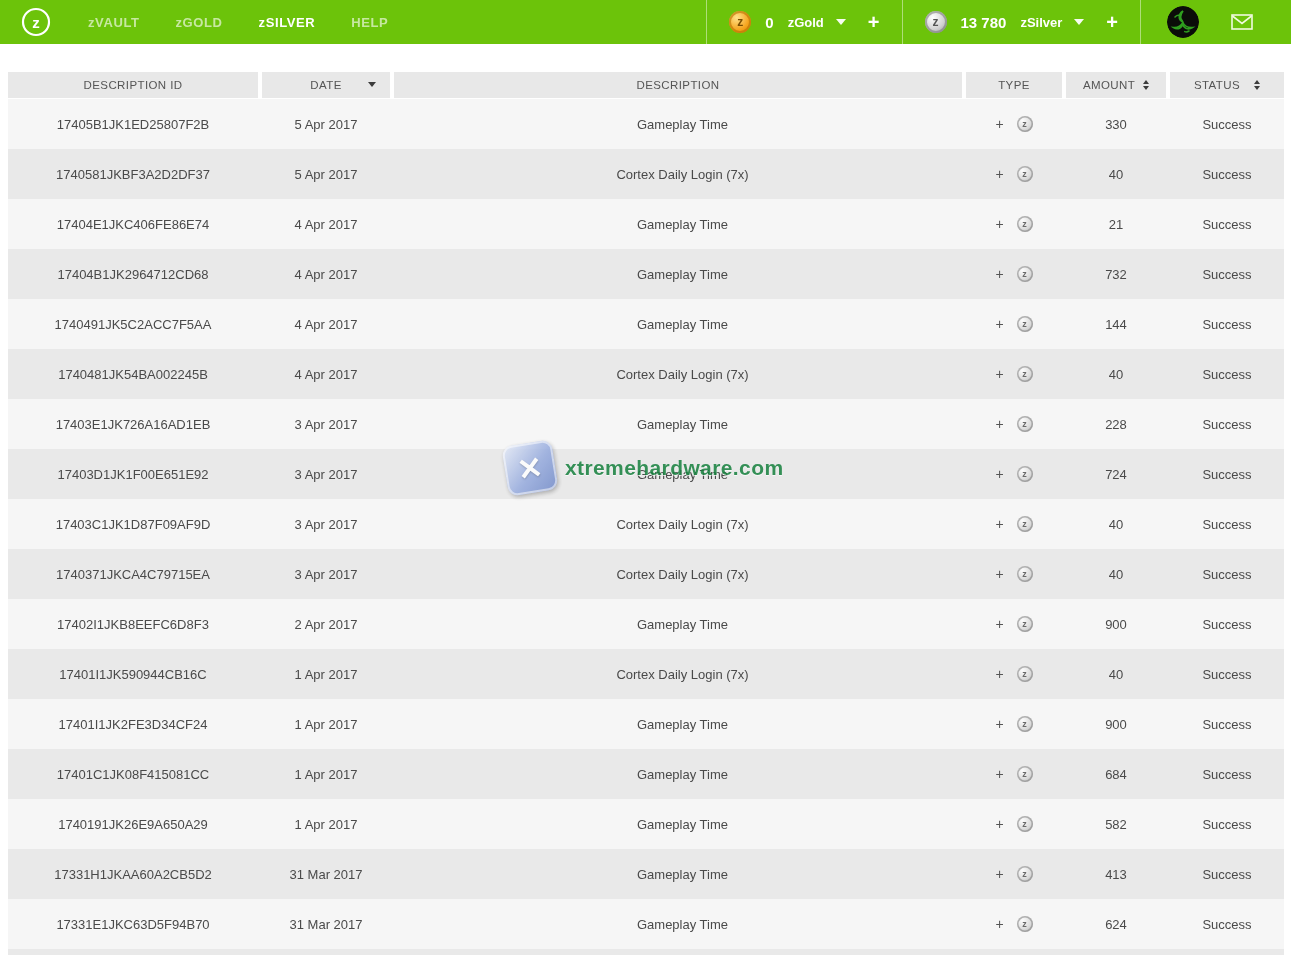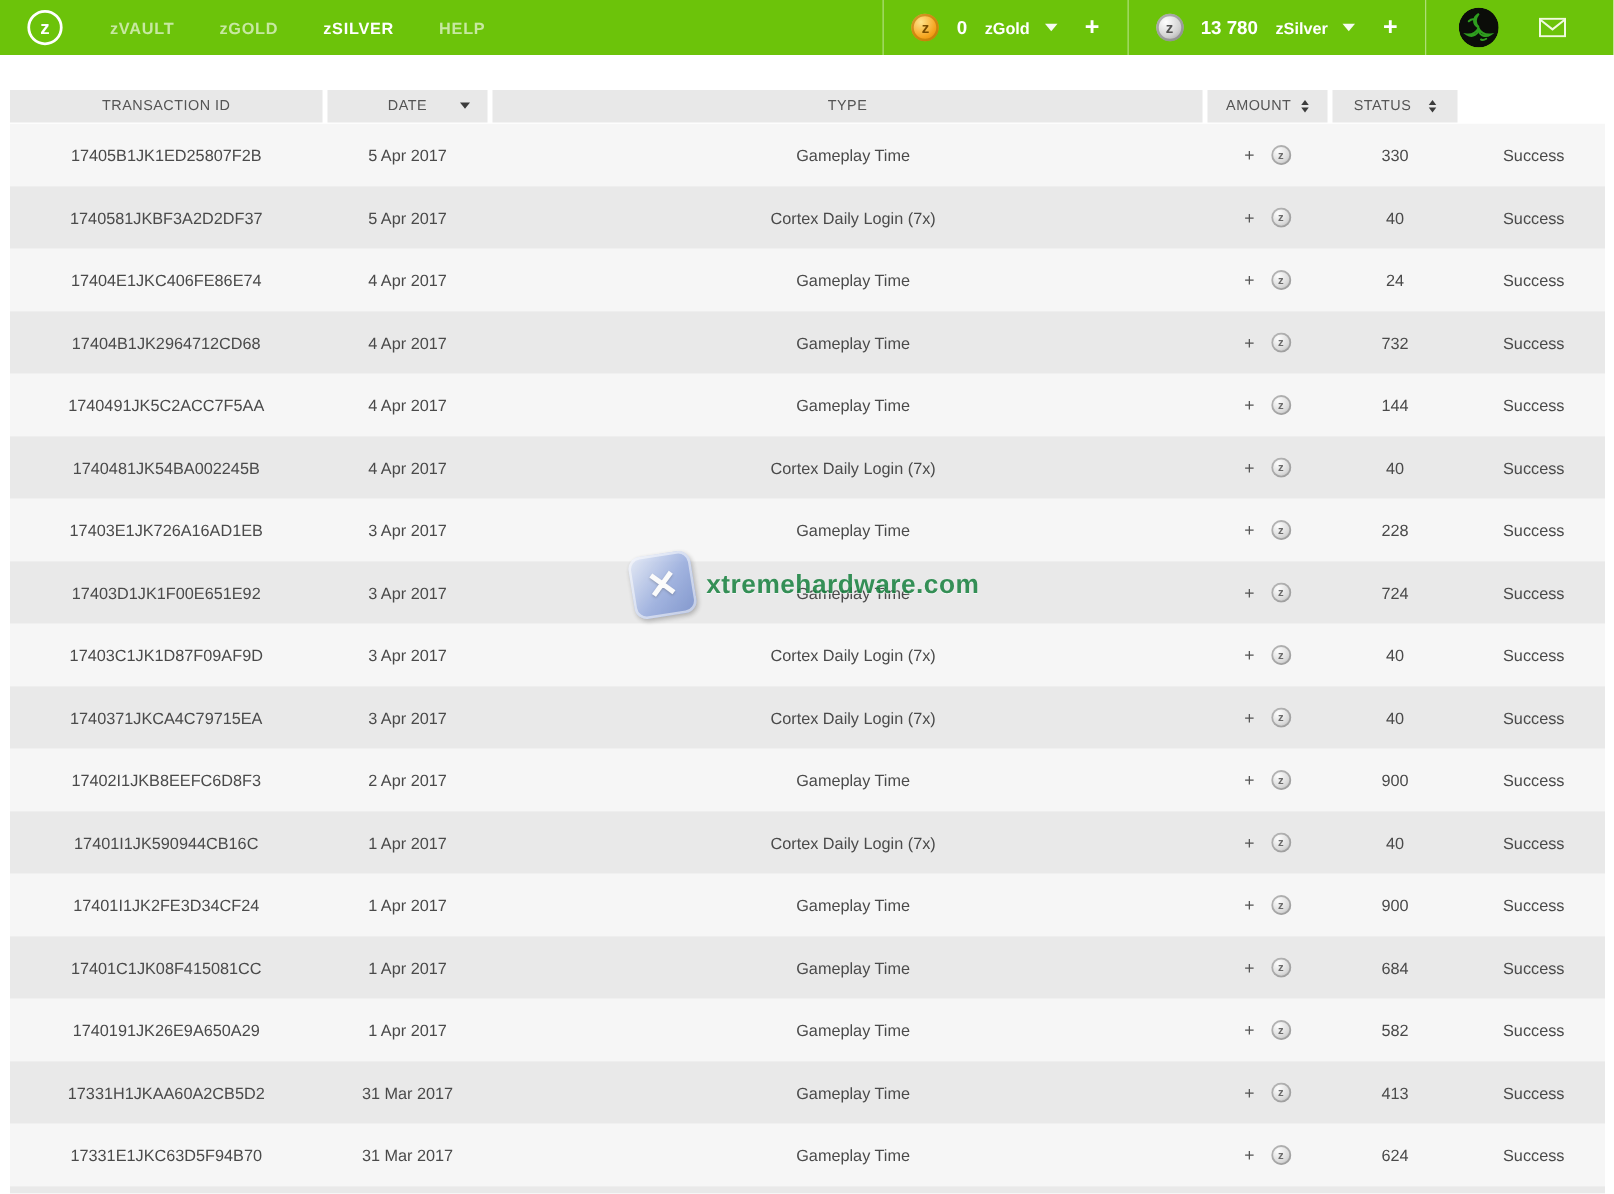--- a/index.html
+++ b/index.html
@@ -131,25 +131,28 @@
         <svg width="22" height="16" viewBox="0 0 22 16">
           <rect x="1" y="1" width="20" height="14" fill="none" stroke="#f1fadf" stroke-width="1.6"></rect>
           <path d="M1.5 2 L11 9.5 L20.5 2" fill="none" stroke="#f1fadf" stroke-width="1.6"></path>
         </svg>
       </div>
     </div>
   </div>
 
   <div class="thead">
     <div class="th">
-      <span>TRANSACTION ID</span>
+      <span>DESCRIPTION ID</span>
     </div>
     <div class="th">
       <span>DATE</span>
       <span class="tri-down-sm date-arrow"></span>
+    </div>
+    <div class="th">
+      <span>DESCRIPTION</span>
     </div>
     <div class="th">
       <span>TYPE</span>
     </div>
     <div class="th">
       <span>AMOUNT</span>
       <span class="sort-updown">
           <span class="u"></span>
           <span class="d"></span>
         </span>
@@ -193,21 +196,21 @@
       <div class="row">
         <div class="cell">17404E1JKC406FE86E74</div>
         <div class="cell">4 Apr 2017</div>
         <div class="cell desc">Gameplay Time</div>
         <div class="cell">
           <div class="type-wrap">
             <span class="type-plus">+</span>
             <span class="coin-small">z</span>
           </div>
         </div>
-        <div class="cell">24</div>
+        <div class="cell">21</div>
         <div class="cell">Success</div>
       </div>
       <div class="row">
         <div class="cell">17404B1JK2964712CD68</div>
         <div class="cell">4 Apr 2017</div>
         <div class="cell desc">Gameplay Time</div>
         <div class="cell">
           <div class="type-wrap">
             <span class="type-plus">+</span>
             <span class="coin-small">z</span>

